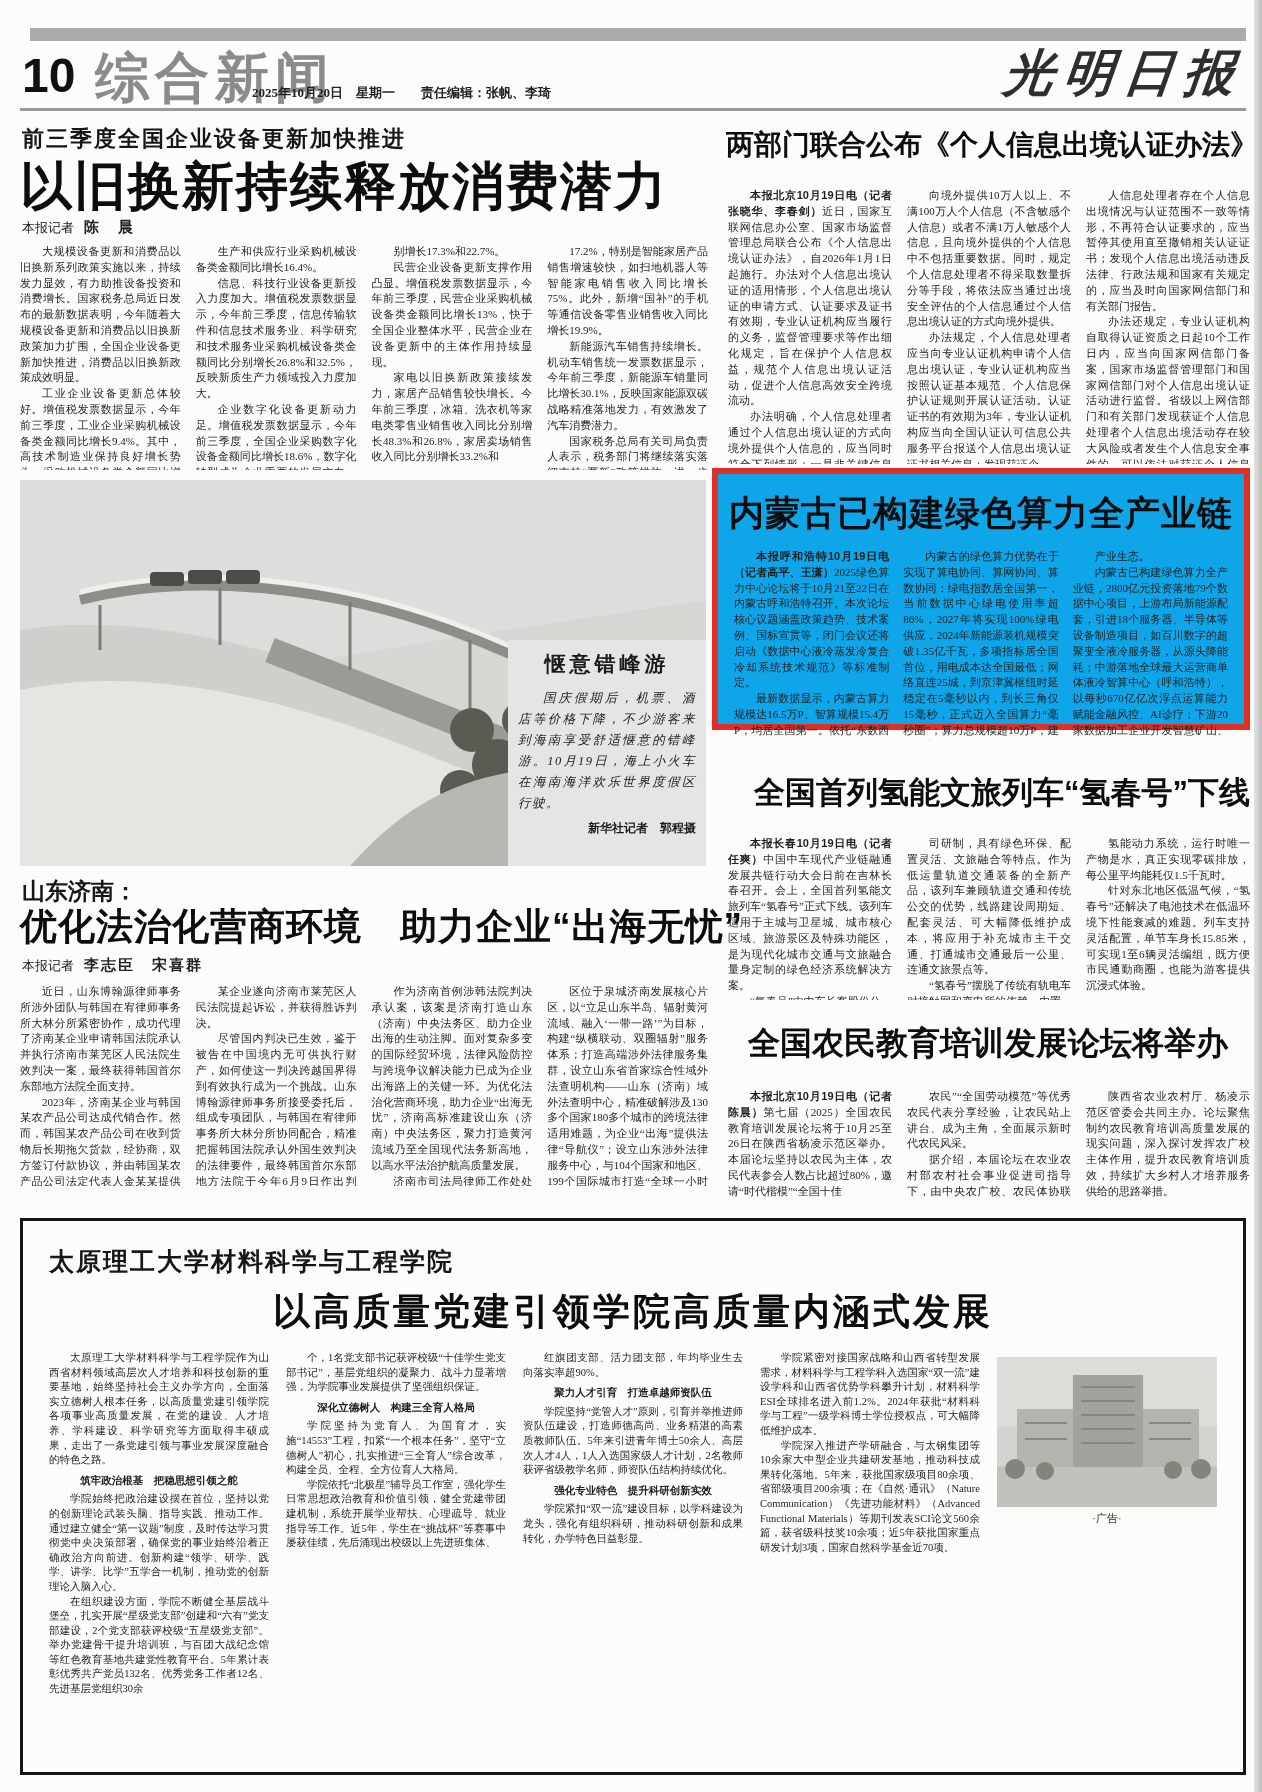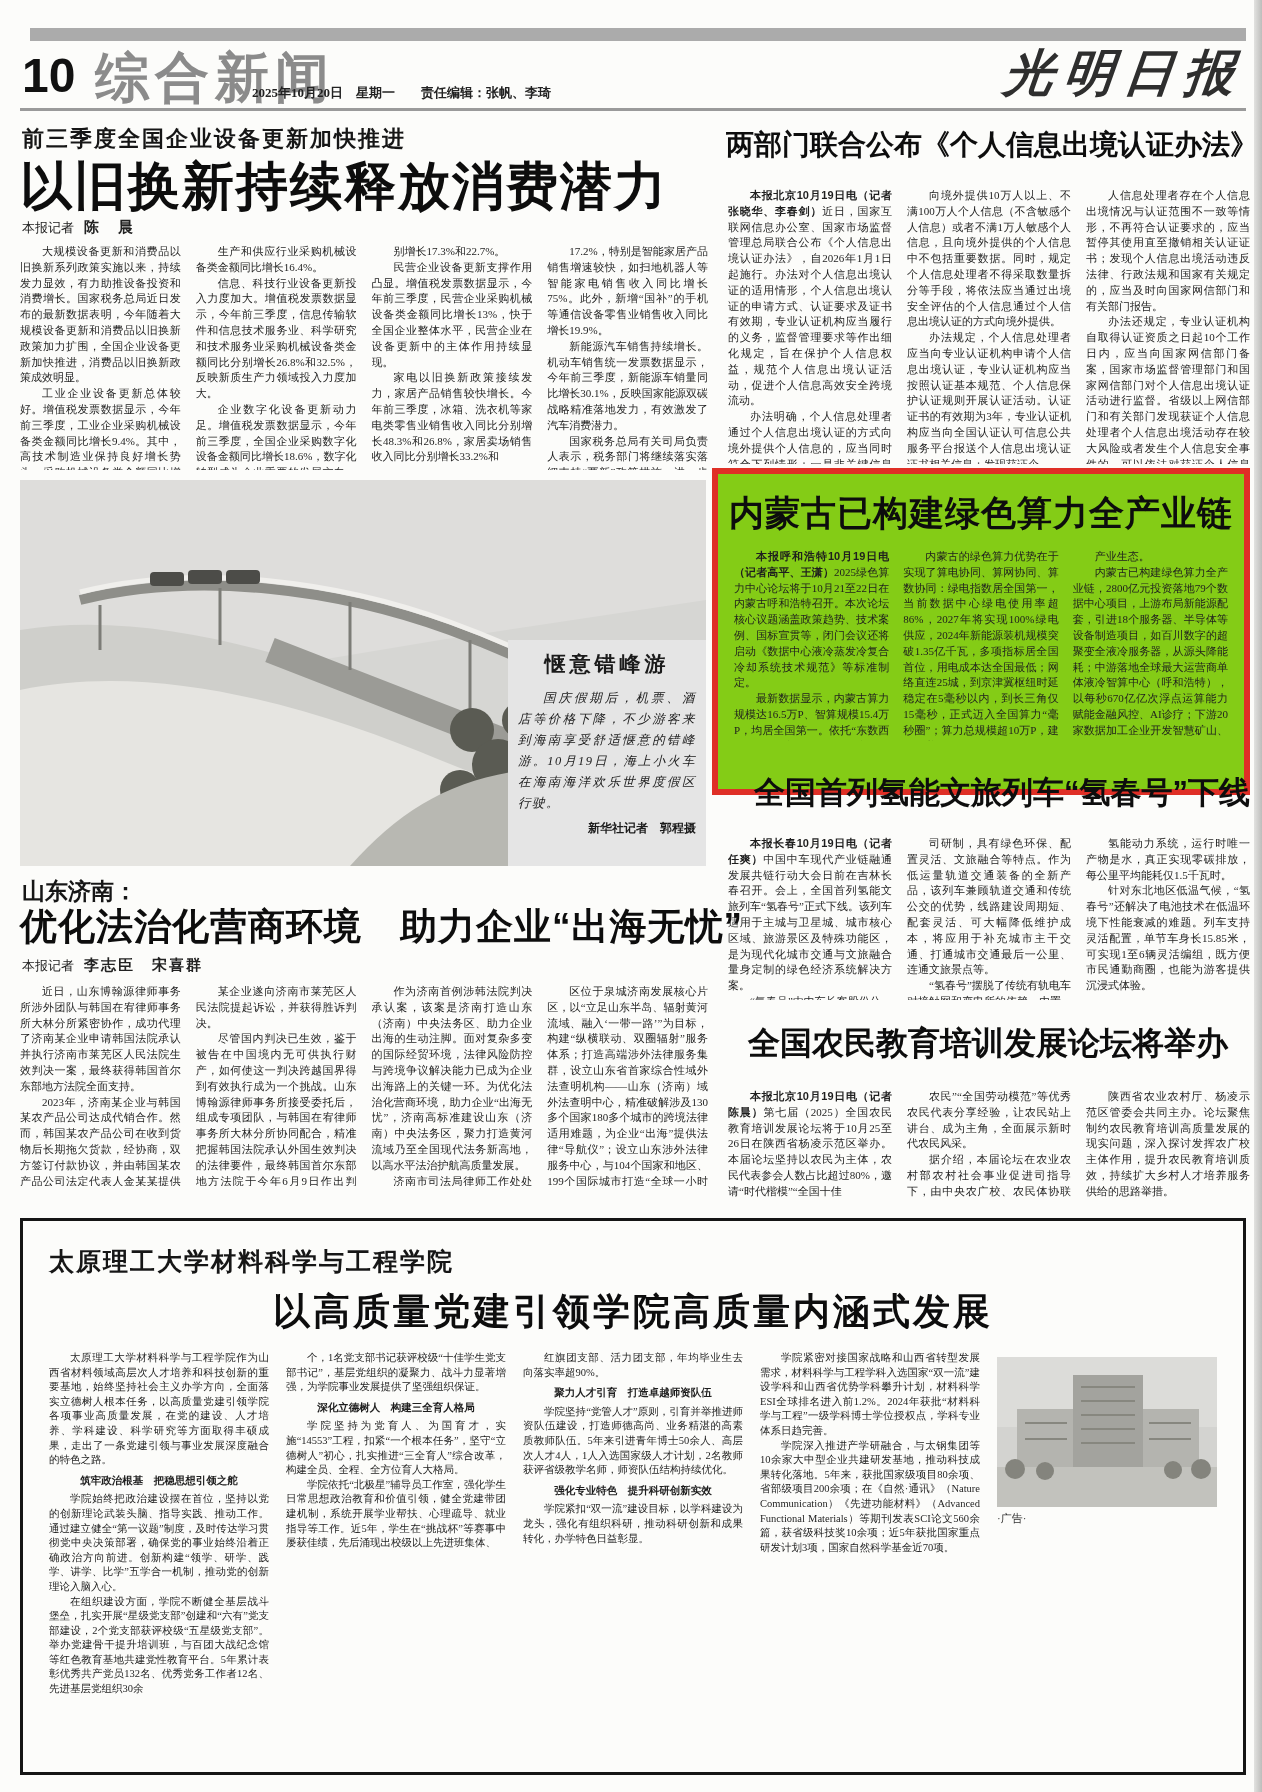--- a/index.html
+++ b/index.html
@@ -23,38 +23,38 @@
   .byline{font-size:13px;color:#222;}
   .byline b{font-size:15px;letter-spacing:2px;margin-left:10px;}
   .cols{display:flex;gap:15px;overflow:hidden;}
   .col{flex:1;overflow:hidden;}
   .pp{margin:0;font-size:11px;line-height:15.8px;text-align:justify;text-indent:2em;color:#1e1e1e;}
   .pp.h{font-weight:bold;text-indent:0;text-align:center;margin:5px 0;font-family:"Liberation Sans",sans-serif;}
   .pp.names{text-indent:0;text-align:right;font-weight:bold;}
   .pp b{font-family:"Liberation Sans",sans-serif;}
 
   
-  #redbox{left:712px;top:468px;width:538px;height:327px;border:6px solid #df2f26;box-sizing:border-box;background:#84cc16;}
+  #redbox{left:712px;top:468px;width:538px;height:262px;border:6px solid #df2f26;box-sizing:border-box;background:#0ea5e9;}
   #redbox .headline{margin-top:16px;text-align:center;white-space:nowrap;}
 
   
   #photo{left:20px;top:480px;width:686px;height:386px;background:#d8d8d5;overflow:hidden;}
   #caption{left:508px;top:640px;width:198px;height:226px;background:#e5e5e5;padding:8px 10px;box-sizing:border-box;}
   #caption .cap-title{font-family:"Liberation Sans",sans-serif;font-weight:900;font-size:21px;text-align:center;letter-spacing:4px;margin:2px 0 10px;}
   #caption .cap-text{font-size:12.5px;line-height:21px;text-align:justify;text-indent:2em;letter-spacing:1.5px;font-style:italic;}
   #caption .cap-credit{font-size:12px;font-weight:bold;text-align:right;margin-top:6px;}
 
   
   #adbox{left:20px;top:1218px;width:1226px;height:557px;border:3px solid #151515;box-sizing:border-box;background:#fcfcfa;}
   #ad-kicker{left:26px;top:24px;font-size:25px;letter-spacing:2px;position:absolute;}
   #ad-headline{top:66px;width:100%;text-align:center;font-size:37px;letter-spacing:3px;position:absolute;white-space:nowrap;}
   #ad-cols{position:absolute;left:26px;top:130px;width:1168px;height:408px;gap:17px;}
   #ad-cols .pp{font-size:10.5px;line-height:14.6px;}
   #ad-photo{width:100%;height:150px;margin-top:6px;background:#cfcfcc;}
-  .admark{font-size:11px;text-align:left;color:#333;margin-top:4px;}
+  .admark{font-size:11px;text-align:center;color:#333;margin-top:4px;}
 </style>
 </head>
 <body>
 
 <div id="page">
 
   <div class="abs" id="topbar"></div>
   <div class="abs" id="edgestrip"></div>
   <div class="abs" id="pagenum">10</div>
   <div class="abs" id="section">综合新闻</div>
@@ -230,21 +230,21 @@
           <p class="pp p">学院依托“北极星”辅导员工作室，强化学生日常思想政治教育和价值引领，健全党建带团建机制，系统开展学业帮扶、心理疏导、就业指导等工作。近5年，学生在“挑战杯”等赛事中屡获佳绩，先后涌现出校级以上先进班集体、</p>
         </div>
       <div class="col">
           <p class="pp p">红旗团支部、活力团支部，年均毕业生去向落实率超90%。</p>
           <p class="pp h">聚力人才引育　打造卓越师资队伍</p>
           <p class="pp p">学院坚持“党管人才”原则，引育并举推进师资队伍建设，打造师德高尚、业务精湛的高素质教师队伍。5年来引进青年博士50余人、高层次人才4人，1人入选国家级人才计划，2名教师获评省级教学名师，师资队伍结构持续优化。</p>
           <p class="pp h">强化专业特色　提升科研创新实效</p>
           <p class="pp p">学院紧扣“双一流”建设目标，以学科建设为龙头，强化有组织科研，推动科研创新和成果转化，办学特色日益彰显。</p>
         </div>
       <div class="col">
-          <p class="pp p">学院紧密对接国家战略和山西省转型发展需求，材料科学与工程学科入选国家“双一流”建设学科和山西省优势学科攀升计划，材料科学ESI全球排名进入前1.2%。2024年获批“材料科学与工程”一级学科博士学位授权点，学科专业体系日趋完善。</p>
+          <p class="pp p">学院紧密对接国家战略和山西省转型发展需求，材料科学与工程学科入选国家“双一流”建设学科和山西省优势学科攀升计划，材料科学ESI全球排名进入前1.2%。2024年获批“材料科学与工程”一级学科博士学位授权点，可大幅降低维护成本。</p>
           <p class="pp p">学院深入推进产学研融合，与太钢集团等10余家大中型企业共建研发基地，推动科技成果转化落地。5年来，获批国家级项目80余项、省部级项目200余项；在《自然·通讯》（Nature Communication）《先进功能材料》（Advanced Functional Materials）等期刊发表SCI论文560余篇，获省级科技奖10余项；近5年获批国家重点研发计划3项，国家自然科学基金近70项。</p>
         </div>
       <div class="col">
         <div id="ad-photo">
           <svg width="222" height="150" viewBox="0 0 222 150" xmlns="http://www.w3.org/2000/svg">
             <rect width="222" height="150" fill="#d3d3d0"></rect>
             <rect y="0" width="222" height="70" fill="#dcdcd9"></rect>
             <rect x="76" y="18" width="70" height="92" fill="#a3a39e"></rect>
             <rect x="20" y="52" width="56" height="58" fill="#b4b4af"></rect>
             <rect x="146" y="52" width="56" height="58" fill="#b4b4af"></rect>

